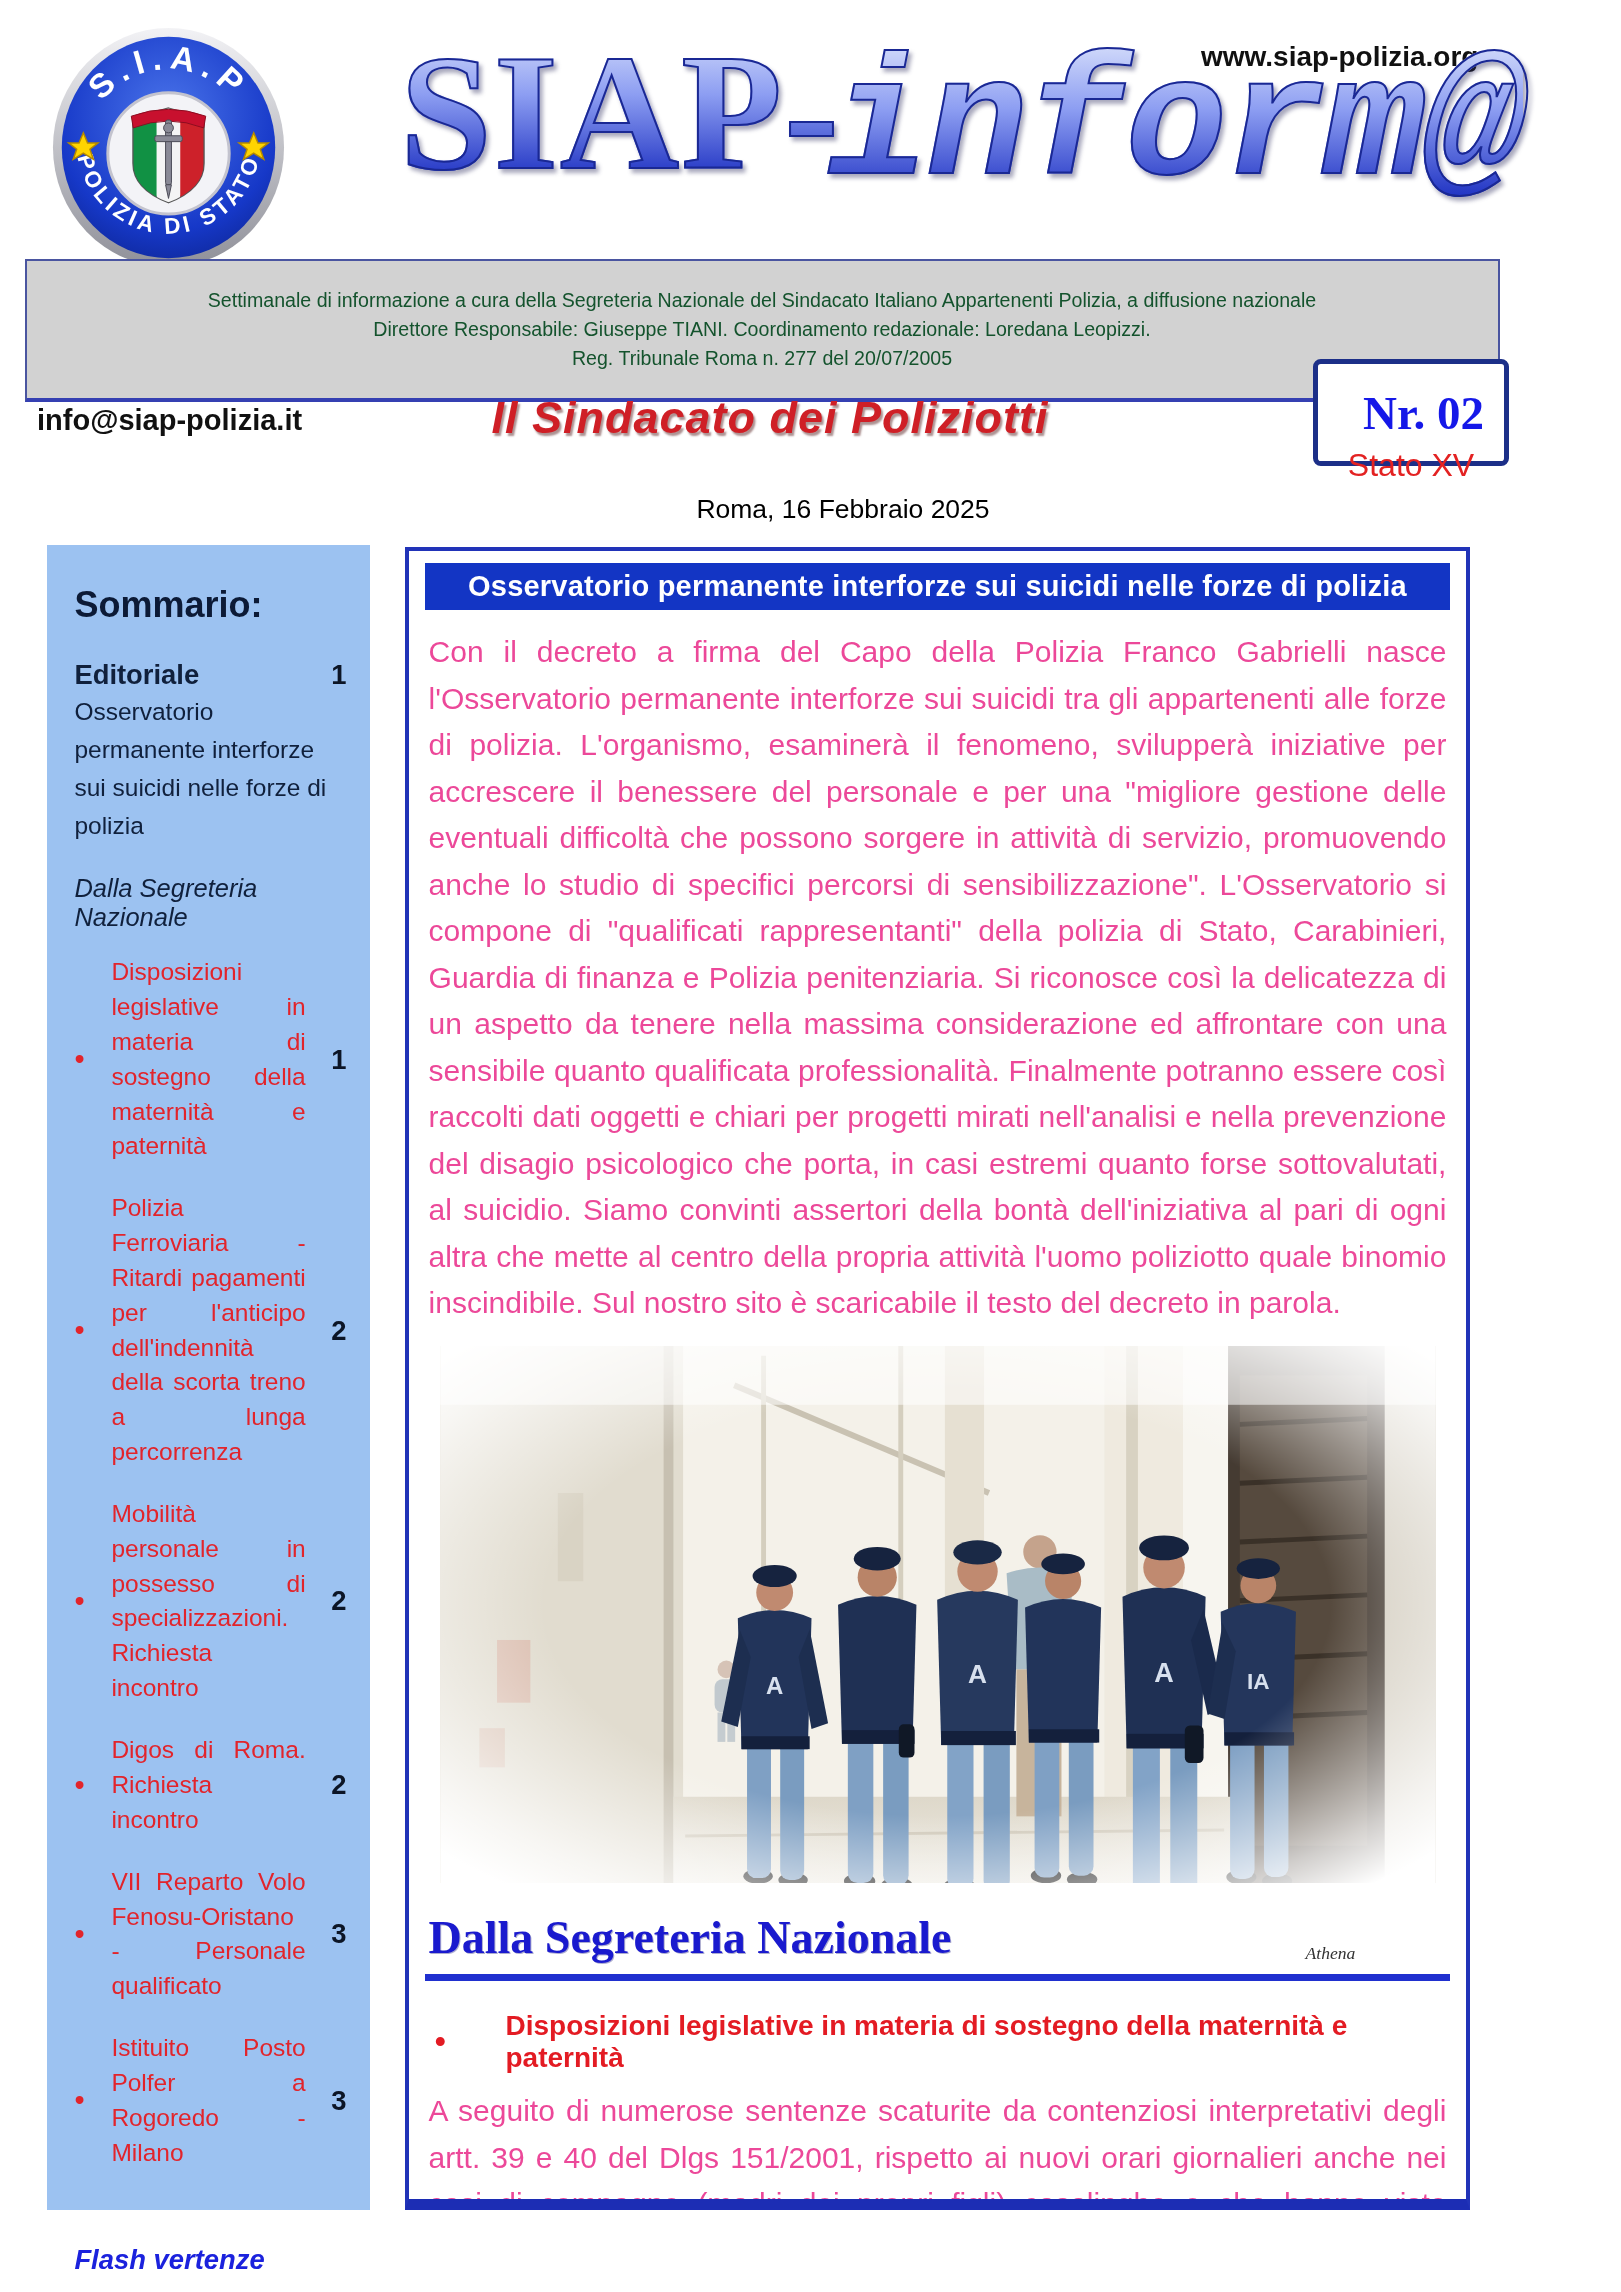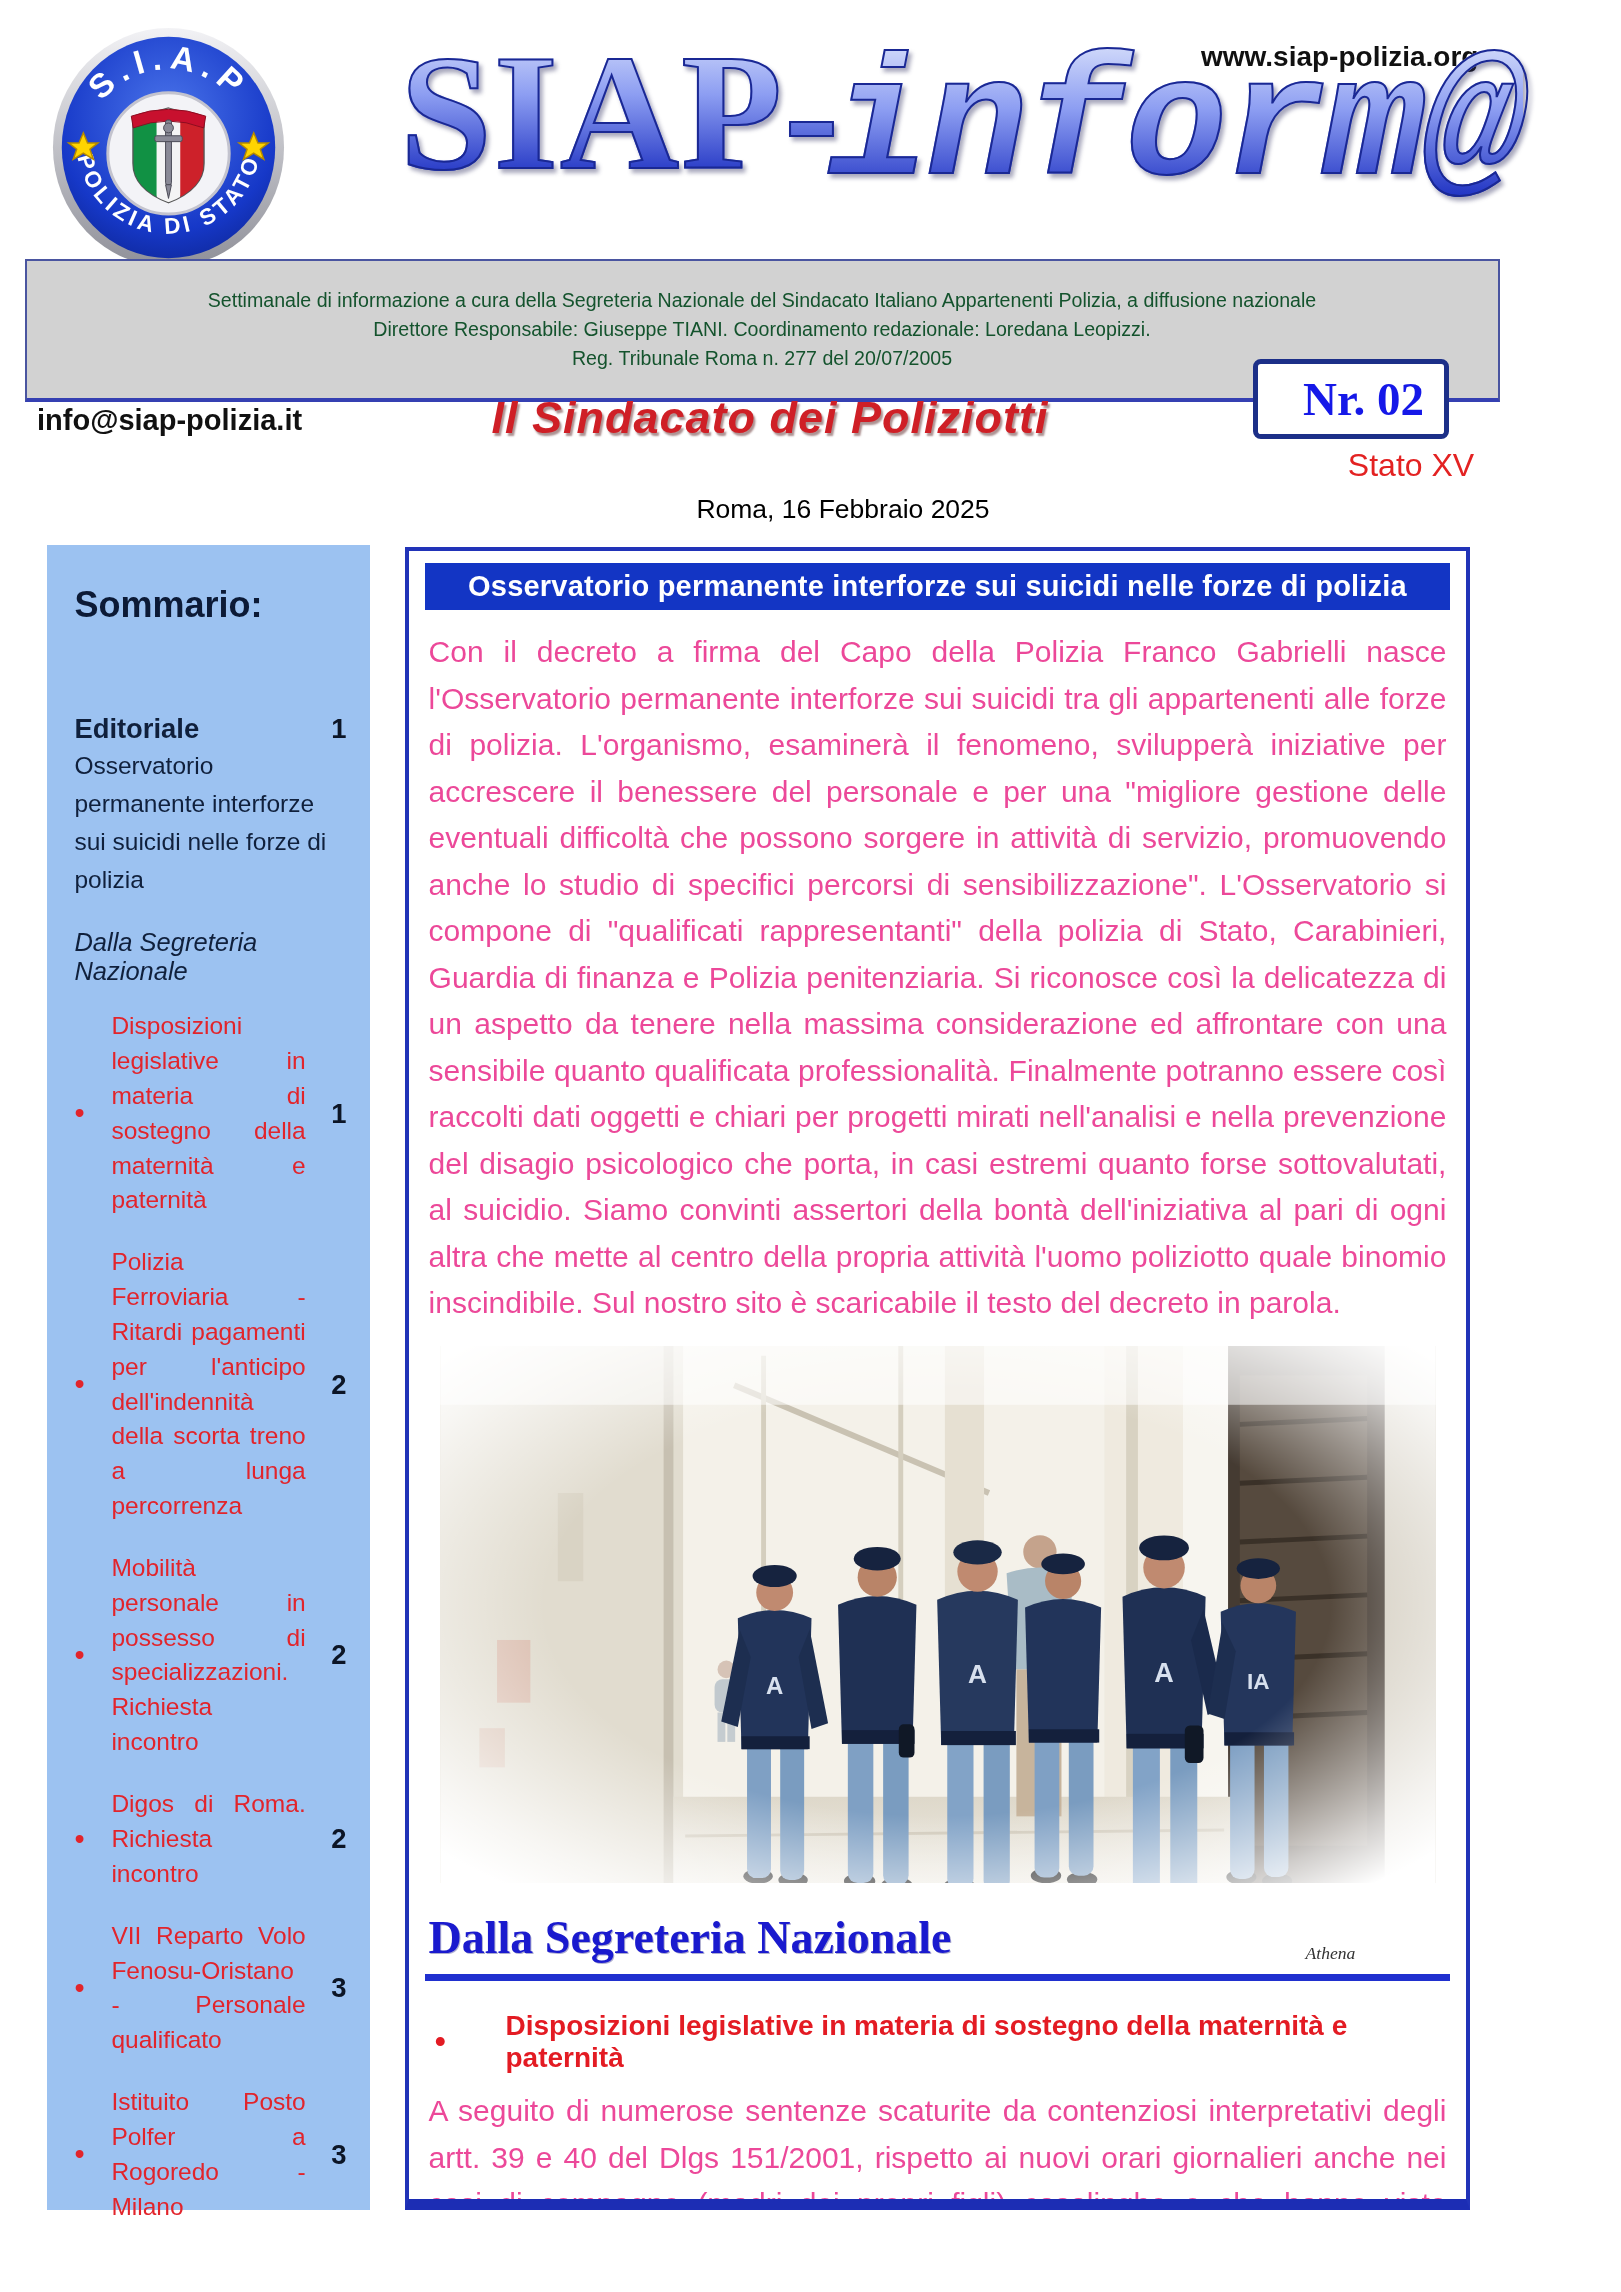--- a/index.html
+++ b/index.html
@@ -19,36 +19,36 @@
                font-size:169px;margin-left:-13.7px;position:relative;top:5.9px;letter-spacing:-2px;}
 
   .logo{position:absolute;left:51px;top:25.5px;width:235px;height:243px;}
 
   
   .info-box{position:absolute;left:24.5px;top:259px;width:1475px;height:143px;box-sizing:border-box;
             background:#d2d2d2;border:2.9px solid #4a55a0;border-bottom:4.9px solid #3540b2;
             display:flex;flex-direction:column;justify-content:center;align-items:center;}
   .info-box div{font-size:19.6px;line-height:29px;color:#14532d;text-align:center;}
 
-  .issue-box{position:absolute;left:1253px;top:359px;width:196px;height:80px;box-sizing:border-box;
+  .issue-box{position:absolute;left:1313px;top:359px;width:196px;height:107px;box-sizing:border-box;
              background:#fff;border:5.9px solid #1c2f88;border-radius:7.8px;
              display:flex;align-items:center;justify-content:center;padding-left:25px;}
   .issue-box span{font-family:"Liberation Serif",serif;font-weight:bold;font-size:47px;color:#1518e8;}
   .issue-year{position:absolute;left:1313px;top:447px;width:196px;text-align:center;
               font-size:32px;color:#e32222;}
   .email{position:absolute;left:37px;top:404px;font-size:29px;font-weight:bold;color:#111;}
   .slogan{position:absolute;left:412px;top:392px;width:716px;text-align:center;
           font-size:45px;font-weight:bold;font-style:italic;color:#cf1f26;
           text-shadow:2px 2.9px 2px rgba(70,10,10,.45);letter-spacing:1px;}
   .dateline{position:absolute;left:647px;top:494px;width:392px;text-align:center;font-size:26.5px;color:#000;}
 
   
   .sidebar{position:absolute;left:47px;top:545px;width:323px;height:1665px;box-sizing:border-box;
            background:#9cc2f1;padding:39px 23.5px 0 27.4px;color:#10203c;}
-  .sidebar-title{font-size:36px;font-weight:bold;color:#0c1a36;margin-bottom:87px;}
+  .sidebar-title{font-size:36px;font-weight:bold;color:#0c1a36;margin-bottom:33px;}
   .toc-head-row{display:flex;align-items:flex-start;}
   .toc-head-row .lbl{flex:1;font-size:27.4px;font-weight:bold;}
   .pageno{width:33px;text-align:right;font-size:27.4px;font-weight:bold;color:#0c1526;}
   .toc-subtitle{font-size:24.5px;line-height:1.55;margin:2px 0 29px;}
   .toc-section{font-style:italic;font-size:25.5px;margin:0 0 23.5px;}
   .toc-item{display:flex;align-items:center;margin-bottom:27.4px;}
   .toc-item .bullet{width:37px;font-size:23.5px;color:#e2242b;flex:none;}
   .toc-item .bullet::before{content:"\2022";font-size:29px;}
   .toc-item .txt{flex:1;color:#e2242b;font-size:24.5px;line-height:1.42;text-align:justify;padding-right:7.8px;}
   .flash-head{font-size:27.4px;font-weight:bold;font-style:italic;color:#1b22dd;margin:73px 0 33px;}

